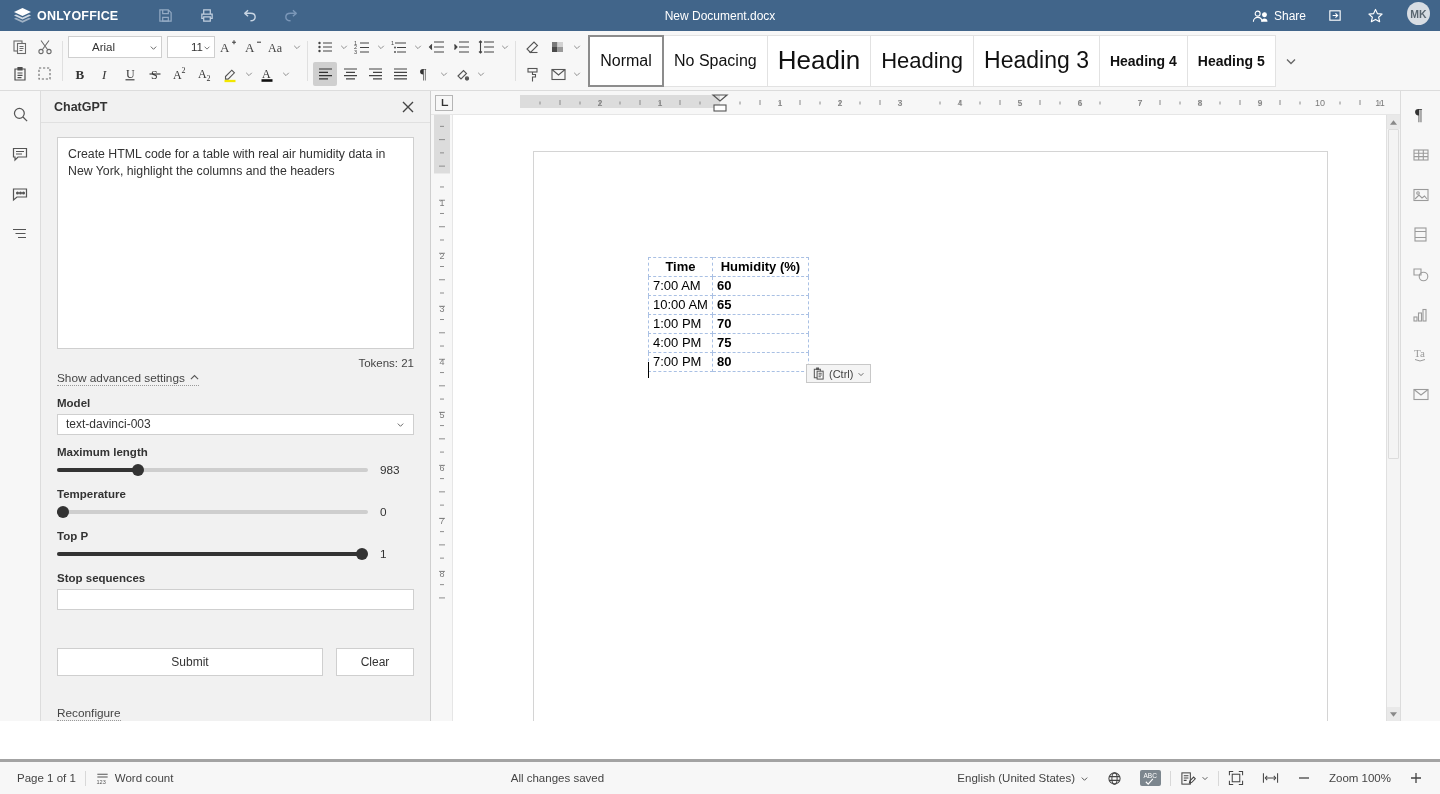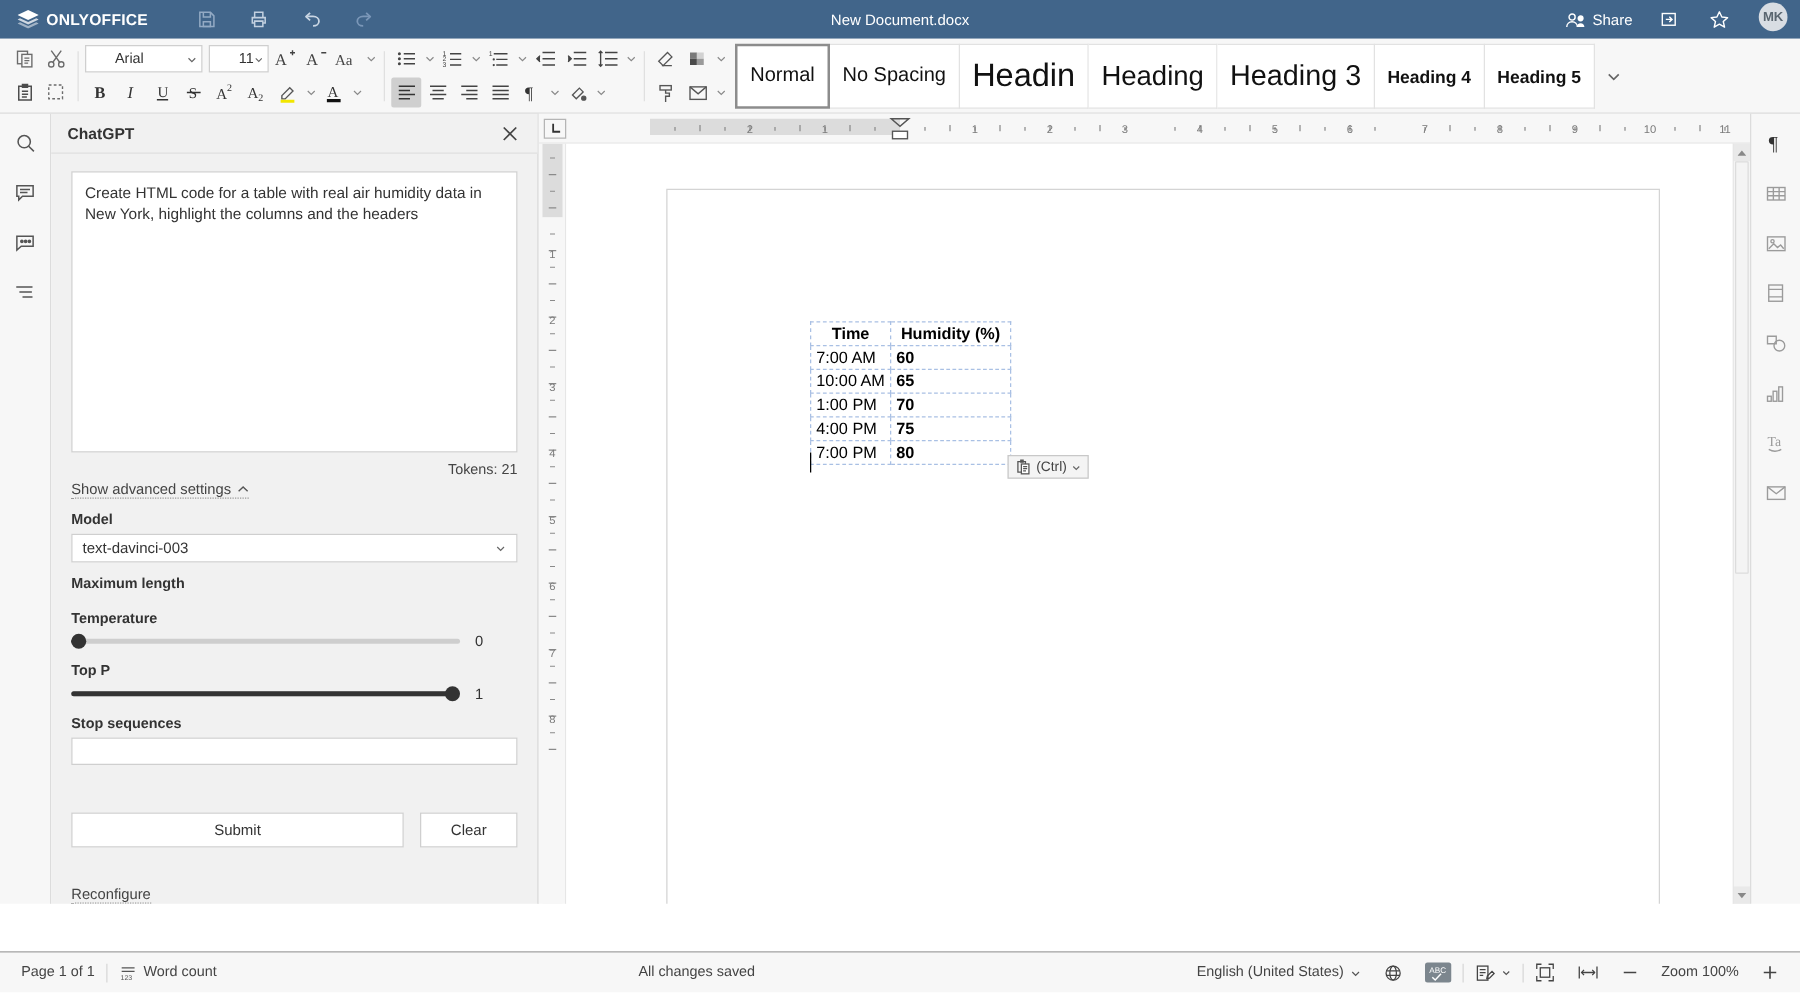--- a/index.html
+++ b/index.html
@@ -159,21 +159,21 @@
 
   .rightbar {
     width: 40px; background: #f7f7f7; border-left: 1px solid #dcdcdc;
     display: flex; flex-direction: column; align-items: center; padding-top: 10px; gap: 13px; flex: none;
   }
   .rb-ic { width: 27px; height: 27px; display: flex; align-items: center; justify-content: center; cursor: pointer; border-radius: 2px; color: #9b9b9b; }
   .rb-ic.active { color: #444; }
 
   
   .status {
-    height: 24px; background: #f7f7f7; border-top: 1px solid #a3a3a3; display: flex;
+    height: 24px; background: #f7f7f7; border-top: 3px solid #a3a3a3; display: flex;
     align-items: center; font-size: 11.5px; color: #444; flex: none; padding: 16px 8px; margin-top: 38px;
   }
   .st-item { display: flex; align-items: center; gap: 5px; padding: 0 9px; height: 22px; cursor: pointer; }
   .st-item.ro { cursor: default; }
   .st-div { width: 1px; height: 15px; background: #d8d8d8; }
   .st-spell { background: #7c868e; color: #fff; border-radius: 2px; padding: 1px 3px; }
   .zoomv { min-width: 68px; text-align: center; }
   svg { display: block; }
 </style>
 </head>
@@ -634,20 +634,27 @@
 
         <div class="fieldlabel">Model</div>
         <div class="select">
           <span>text-davinci-003</span>
           <svg width="9" height="9" viewBox="0 0 10 10" fill="none" stroke="#666" stroke-width="1.1">
               <path d="M2 4l3 3 3-3"></path>
             </svg>
         </div>
 
         <div class="fieldlabel">Maximum length</div>
+        <div class="sliderrow">
+          <div class="track">
+            <div class="fill" style="width:26%"></div>
+            <div class="knob" style="left:26%"></div>
+          </div>
+          <div class="sval">983</div>
+        </div>
 
         <div class="fieldlabel">Temperature</div>
         <div class="sliderrow">
           <div class="track">
             <div class="fill" style="width:2%"></div>
             <div class="knob" style="left:2%"></div>
           </div>
           <div class="sval">0</div>
         </div>
 

